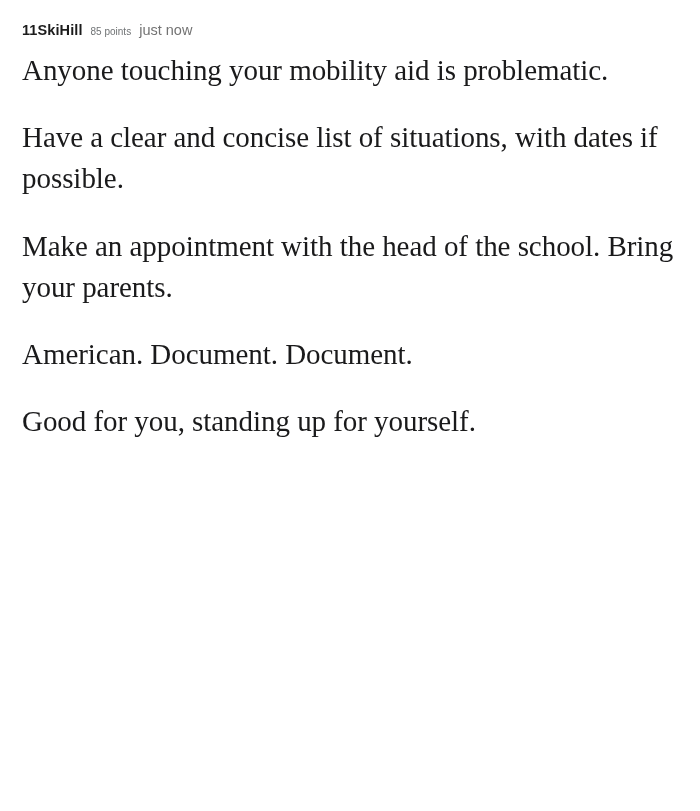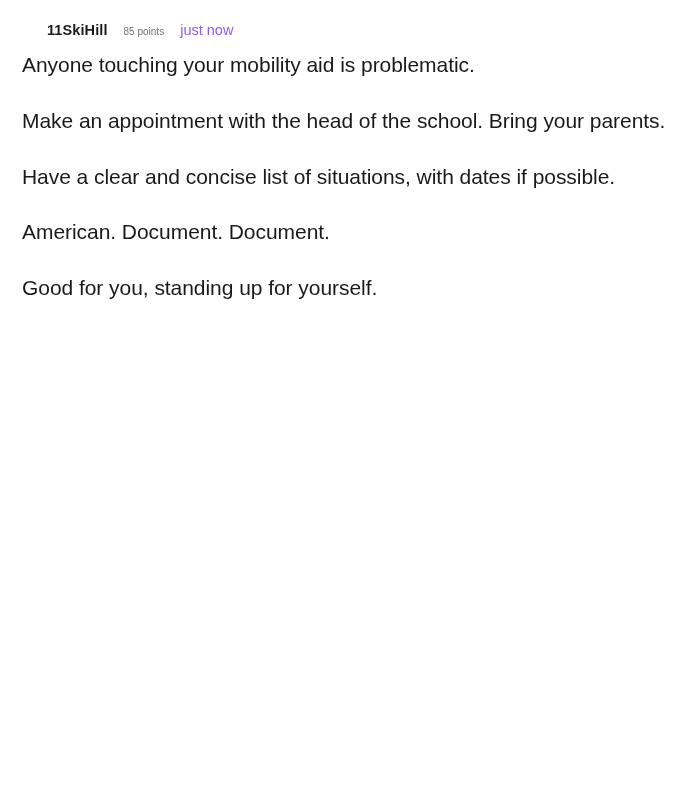--- a/index.html
+++ b/index.html
@@ -15,61 +15,61 @@
     overflow: hidden;
   }
   .comment {
     box-sizing: border-box;
     width: 700px;
     padding: 22px 22px 0 22px;
   }
   .comment-header {
     display: flex;
     align-items: baseline;
-    gap: 16px;
+    gap: 8px;
     margin-bottom: 12px;
     white-space: nowrap;
-    margin-left: 25px;
   }
   .author {
     font-size: 14.5px;
     font-weight: bold;
     color: #1c1c1c;
     letter-spacing: 0.1px;
   }
   .points {
     font-size: 10px;
     color: #6f7274;
   }
   .timestamp {
     font-size: 14.5px;
-    color: #8b5cf6;
+    color: #737373;
   }
   .comment-body {
-    font-size: 21px;
+    font-size: 29px;
     line-height: 1.42;
     color: #1a1a1b;
     letter-spacing: -0.05px;
+    font-family: Liberation Serif, serif;
   }
   .comment-body p {
     margin: 0 0 26px 0;
   }
   .comment-body p:last-child {
     margin-bottom: 16px;
   }
 </style>
 </head>
 <body>
 
 <div class="comment">
   <div class="comment-header">
     <span class="author">11SkiHill</span>
     <span class="points">85 points</span>
     <span class="timestamp">just now</span>
   </div>
   <div class="comment-body">
     <p>Anyone touching your mobility aid is problematic.</p>
+    <p>Have a clear and concise list of situations, with dates if possible.</p>
     <p>Make an appointment with the head of the school. Bring your parents.</p>
-    <p>Have a clear and concise list of situations, with dates if possible.</p>
     <p>American. Document. Document.</p>
     <p>Good for you, standing up for yourself.</p>
   </div>
 </div>
 
 </body></html>

